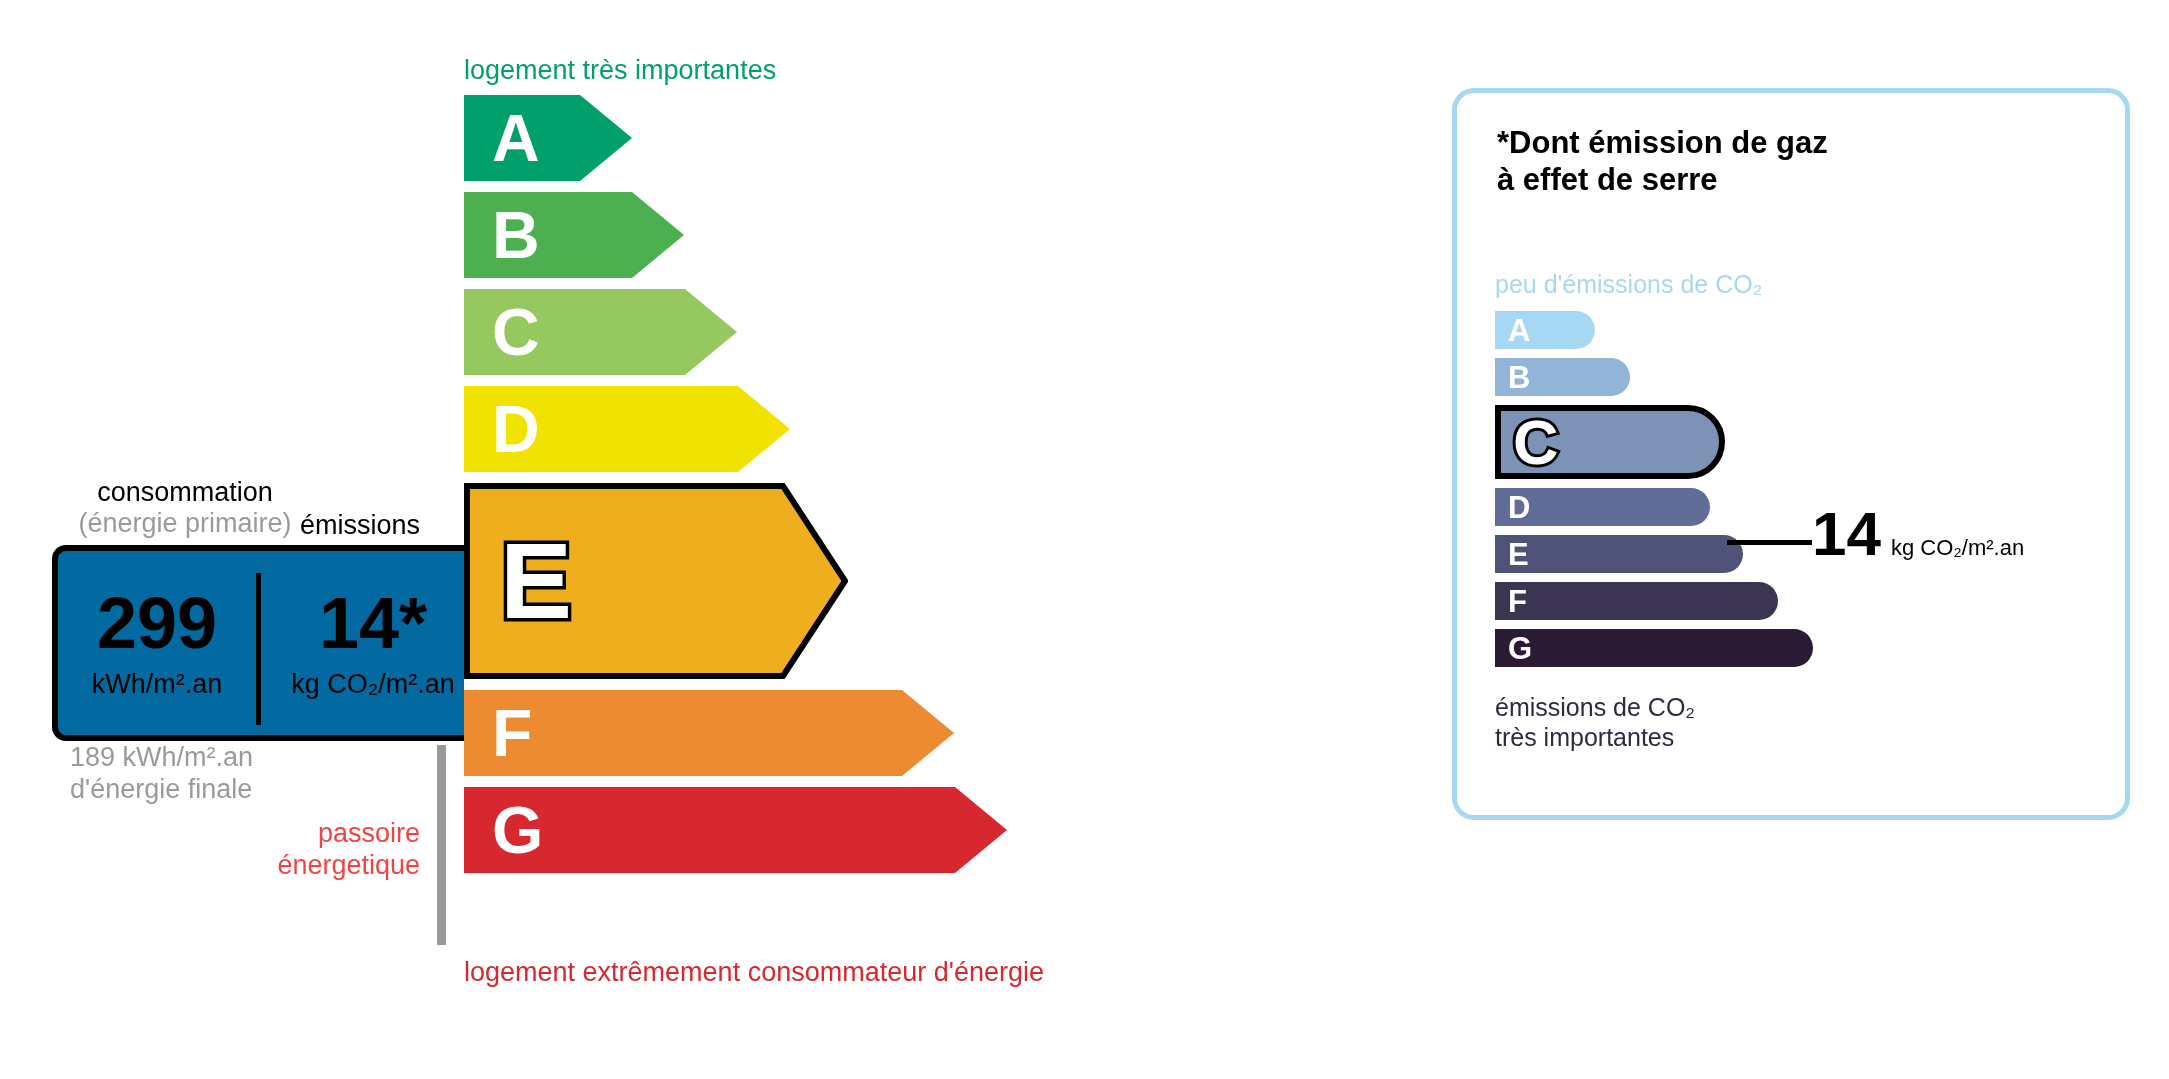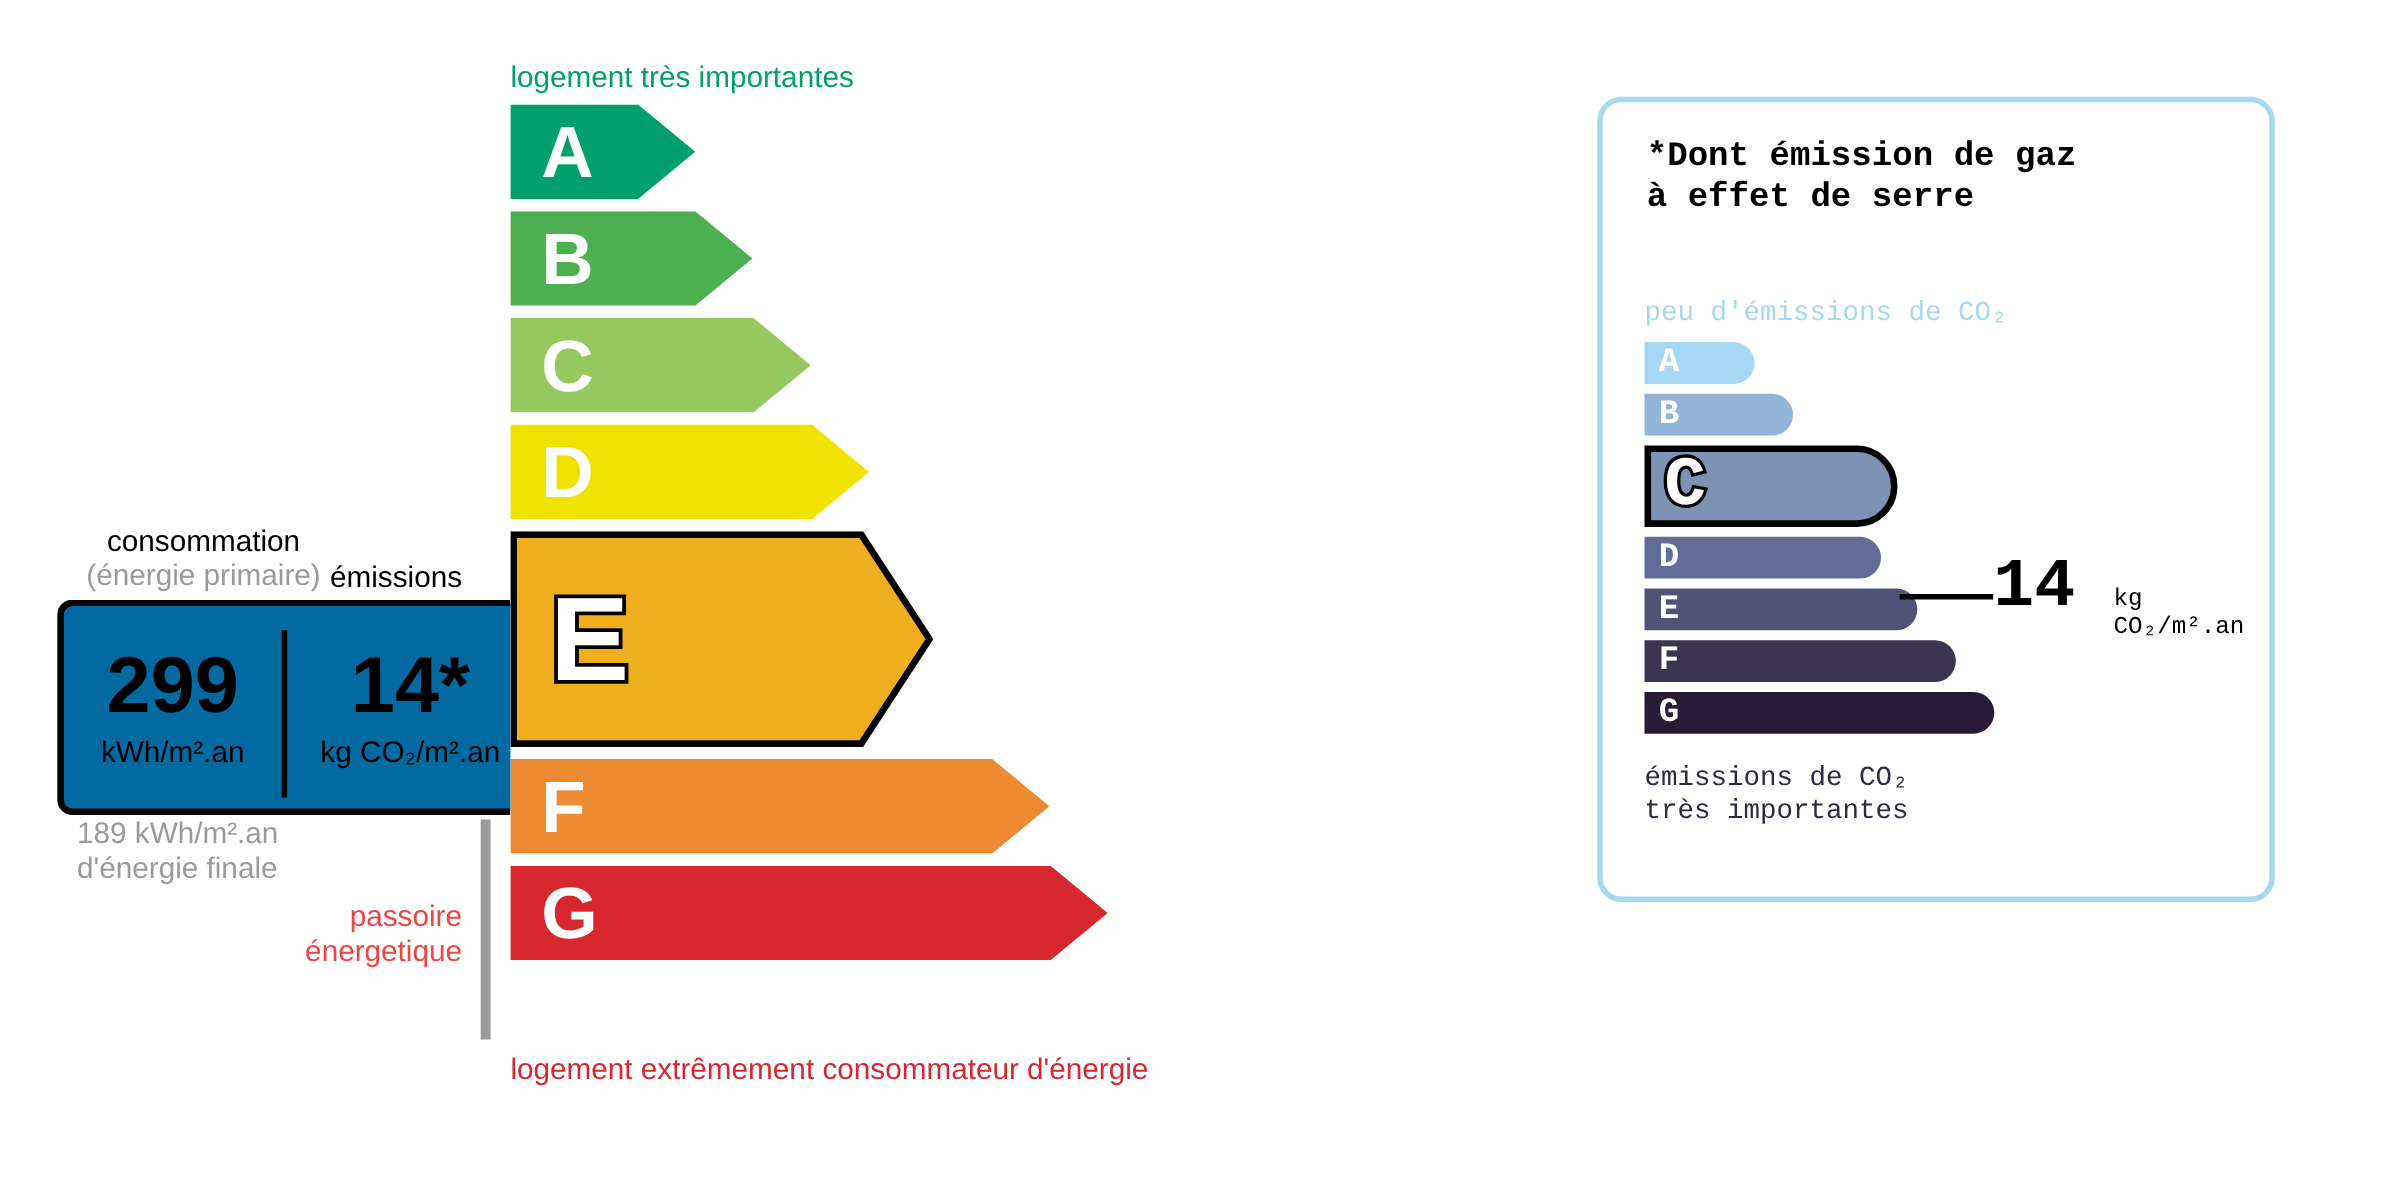--- a/index.html
+++ b/index.html
@@ -117,25 +117,24 @@
     position: absolute;
     left: 437px; top: 745px;
     width: 9px; height: 200px;
     background: #9a9a9a;
   }
 
   
   #ges {
     position: absolute;
     left: 1452px; top: 88px;
-    width: 616px; height: 732px;
+    width: 678px; height: 732px;
     border: 5px solid #A6D8EF;
     border-radius: 22px;
     background: #fff;
-    font-family: Liberation Mono, monospace;
   }
   #ges-title {
     position: absolute;
     left: 40px; top: 32px;
     font-size: 31px; font-weight: bold; color: #000;
     line-height: 1.18;
   }
   #ges-top-caption {
     position: absolute;
     left: 38px; top: 177px;
@@ -176,21 +175,21 @@
   }
   #ges-connector {
     position: absolute;
     left: 270px; top: 447px;
     width: 85px; height: 5px;
     background: #000;
   }
   .ges-val-wrap {
     position: absolute;
     left: 355px; top: 410px;
-    display: flex; align-items: baseline; gap: 25px;
+    display: flex; align-items: baseline;
   }
   .ges-val-num  { font-size: 62px; font-weight: bold; color: #000; line-height: 1; }
   .ges-val-unit { font-size: 22px; color: #000; margin-left: 10px; }
 </style>
 </head>
 <body>
 
 <div id="root">
 
   <div id="dpe">

